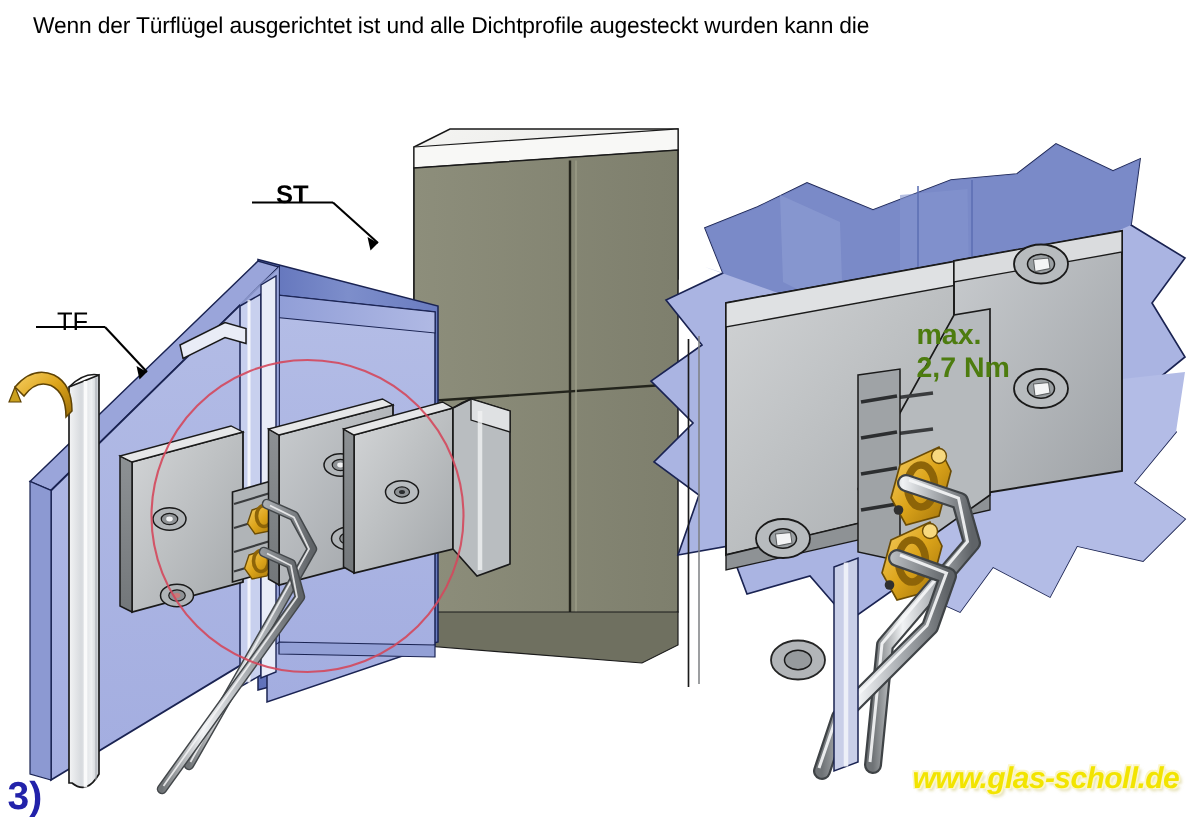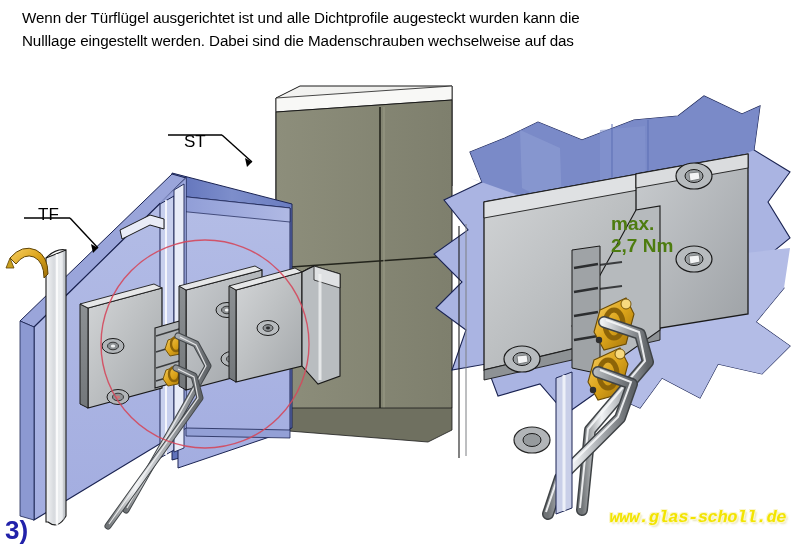--- a/index.html
+++ b/index.html
@@ -38,21 +38,21 @@
   #stage svg { display: block; }
 
   
   .cad-label {
     position: absolute;
     font-size: 17px;
     font-weight: 400;
     color: #000000;
     white-space: nowrap;
   }
-  #label-st { left: 184px; top: 132px; }
+  #label-st { left: 184px; top: 120px; font-weight: bold; }
   #label-tf { left: 38px; top: 205px; text-align: center; }
 
   #torque-note {
     position: absolute;
     left: 611px; top: 213px;
     font-size: 19px;
     font-weight: bold;
     color: #4d7c0f;
     line-height: 22px;
     white-space: nowrap;
@@ -64,41 +64,39 @@
     position: absolute;
     left: 5px; top: 515px;
     font-size: 26px;
     font-weight: bold;
     color: #2222aa;
     font-family: "Liberation Sans", sans-serif;
   }
   #watermark {
     position: absolute;
     right: 14px; top: 508px;
-    font-size: 17px;
+    font-size: 20px;
     font-weight: bold;
     font-style: italic;
     color: #f2e400;
     letter-spacing: -0.4px;
     white-space: nowrap;
     text-shadow:
       1px 1px 0 #fbf6c8, -1px 1px 0 #fbf6c8,
       1px -1px 0 #fbf6c8, -1px -1px 0 #fbf6c8,
       2px 2px 2px rgba(210,200,120,0.55);
-    font-family: Liberation Mono, monospace;
   }
 </style>
 </head>
 <body>
 
 <div id="page">
 
   <div id="instruction">
     <span class="ln">Wenn der Türflügel ausgerichtet ist und alle Dichtprofile augesteckt wurden kann die</span>
-    <span class="ln">Nulllage eingestellt werden. Dabei sind die Madenschrauben wechselweise auf das</span>
   </div>
 
   <div id="stage">
     <svg width="800" height="479" viewBox="0 0 800 479" xmlns="http://www.w3.org/2000/svg">
       <defs>
         <linearGradient id="gGlassFace" x1="0" y1="0" x2="0" y2="1">
           <stop offset="0" stop-color="#b4bde6"></stop>
           <stop offset="1" stop-color="#a3ade0"></stop>
         </linearGradient>
         <linearGradient id="gGlassTop" x1="0" y1="0" x2="1" y2="0">

